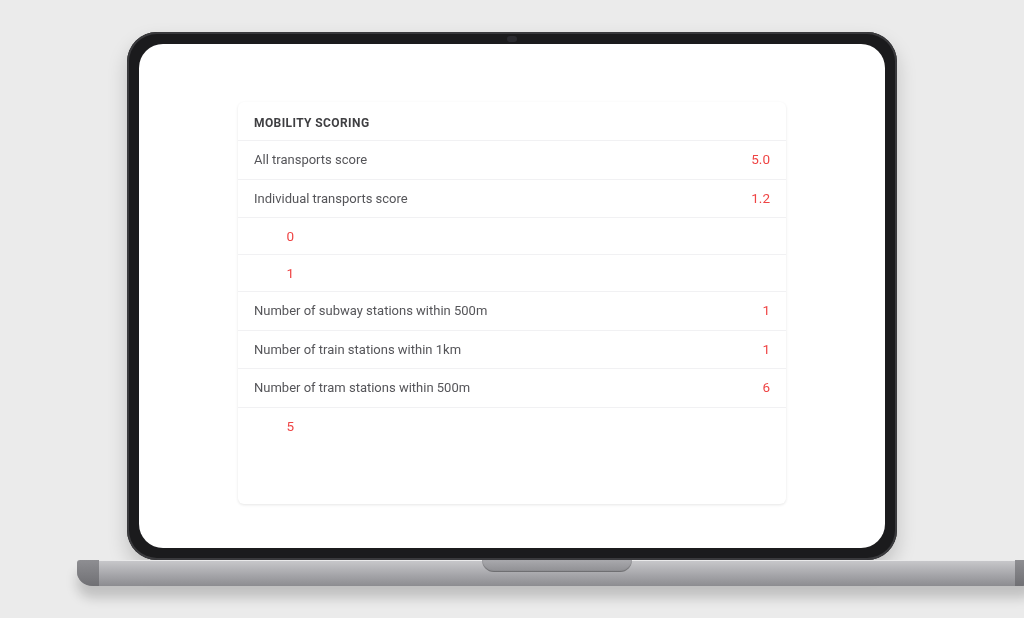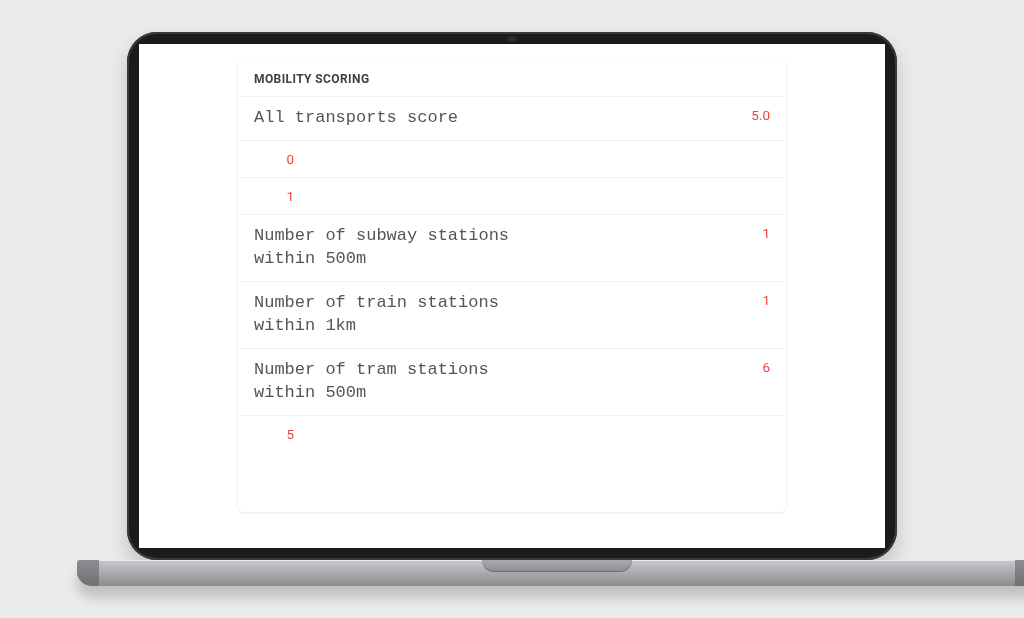--- a/index.html
+++ b/index.html
@@ -37,24 +37,24 @@
     transform: translateX(-50%);
     width: 10px;
     height: 6px;
     background: #2b2b30;
     border-radius: 3px;
   }
   .screen {
     width: 100%;
     height: 100%;
     background: #ffffff;
-    border-radius: 0;
+    border-radius: 24px;
     overflow: hidden;
     display: flex;
-    align-items: flex-start;
+    align-items: center;
     justify-content: center;
   }
 
   
   .base {
     position: relative;
     margin: 0 auto;
     width: 960px;
     height: 26px;
     background: linear-gradient(#c9c9cc, #a7a7ab 55%, #8c8c90);
@@ -108,24 +108,23 @@
   }
   .row {
     display: flex;
     align-items: flex-start;
     justify-content: space-between;
     padding: 10px 16px 10px 16px;
     border-top: 1px solid #f1f1f3;
   }
   .row .label {
     color: #555559;
-    font-size: 17px;
+    font-size: 13px;
     line-height: 1.35;
     max-width: 260px;
-    font-family: Liberation Mono, monospace;
   }
   .row .value {
     color: #ef4444;
     font-size: 13.5px;
     text-align: right;
     min-width: 40px;
   }
 </style>
 </head>
 <body>
@@ -134,20 +133,24 @@
   <div class="lid">
     <div class="notch"></div>
     <div class="screen">
 
       <div class="card">
         <div class="card-header">MOBILITY SCORING</div>
 
         <div class="row">
           <div class="label">All transports score</div>
           <div class="value">5.0</div>
+        </div>
+        <div class="row">
+          <div class="label">Individual transports score</div>
+          <div class="value">1.2</div>
         </div>
         <div class="row">
           <div class="value">0</div>
         </div>
         <div class="row">
           <div class="value">1</div>
         </div>
         <div class="row">
           <div class="label">Number of subway stations within 500m</div>
           <div class="value">1</div>

